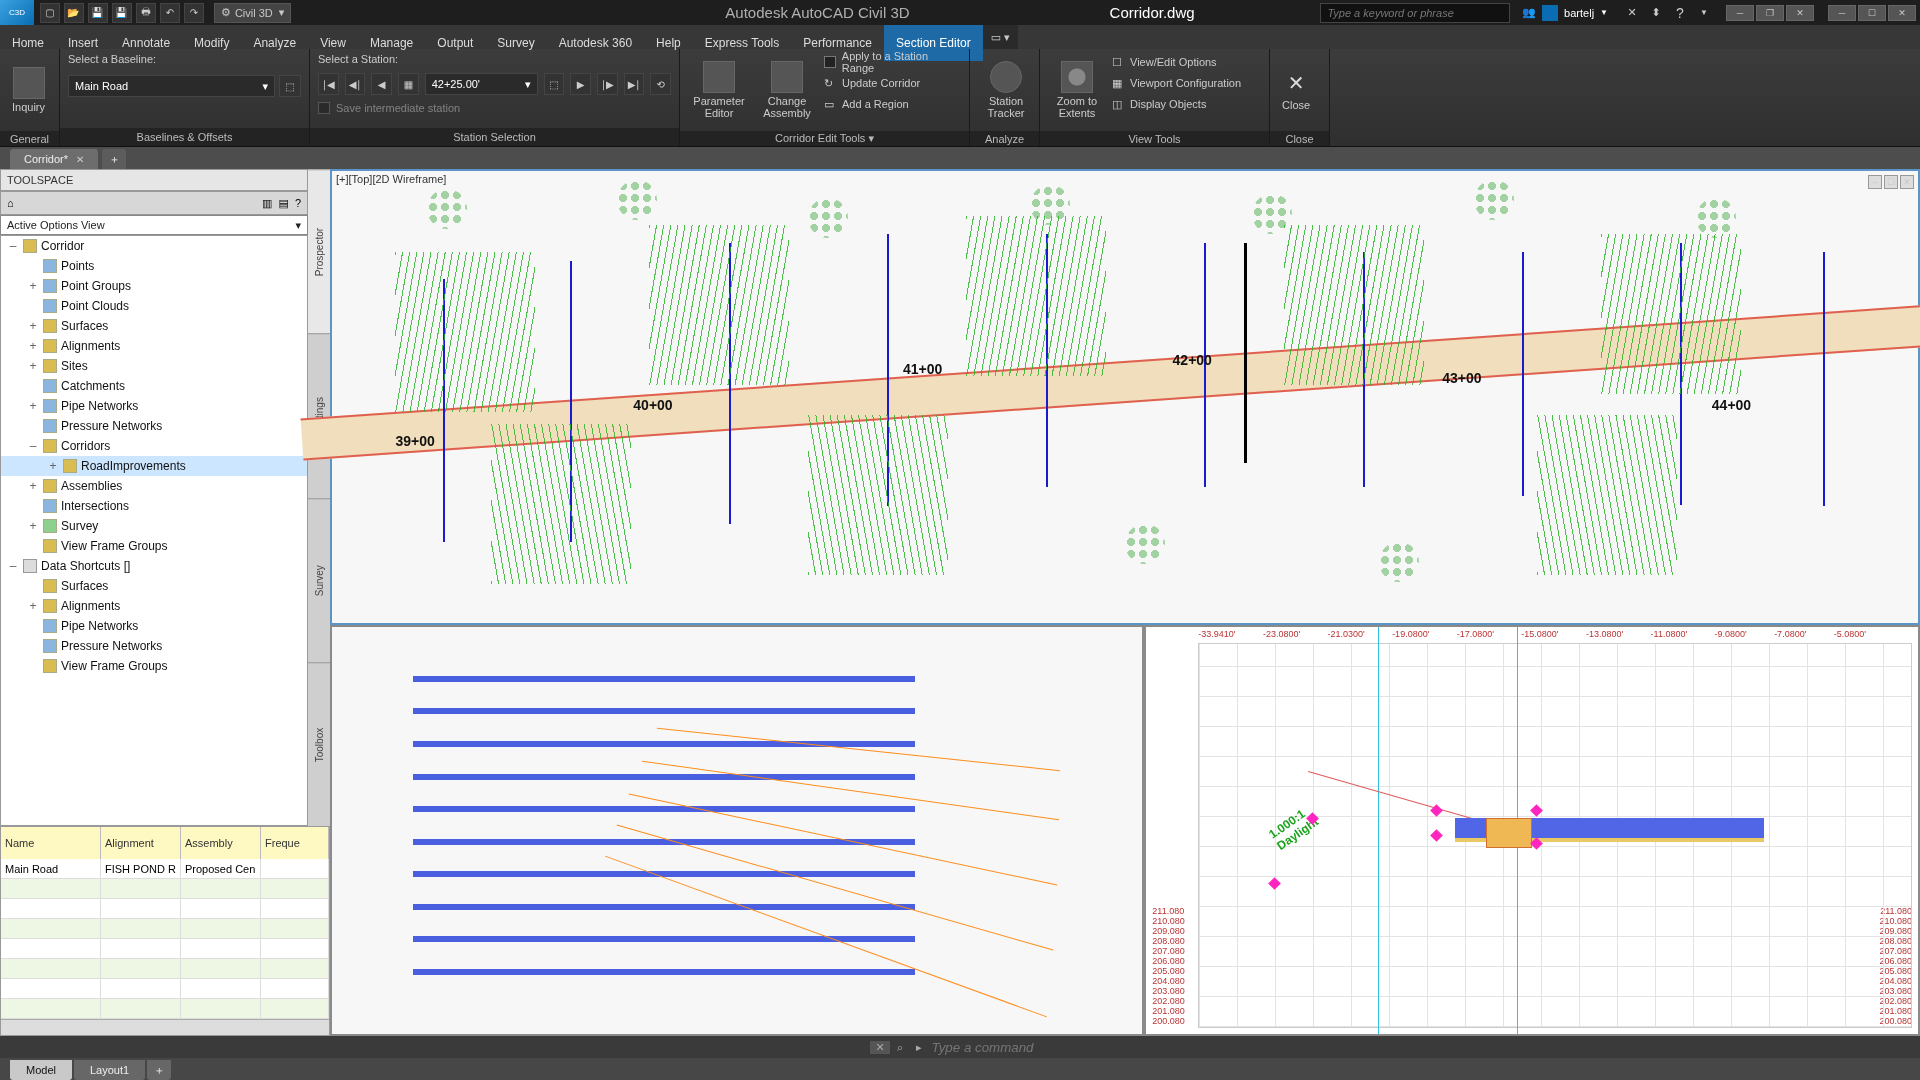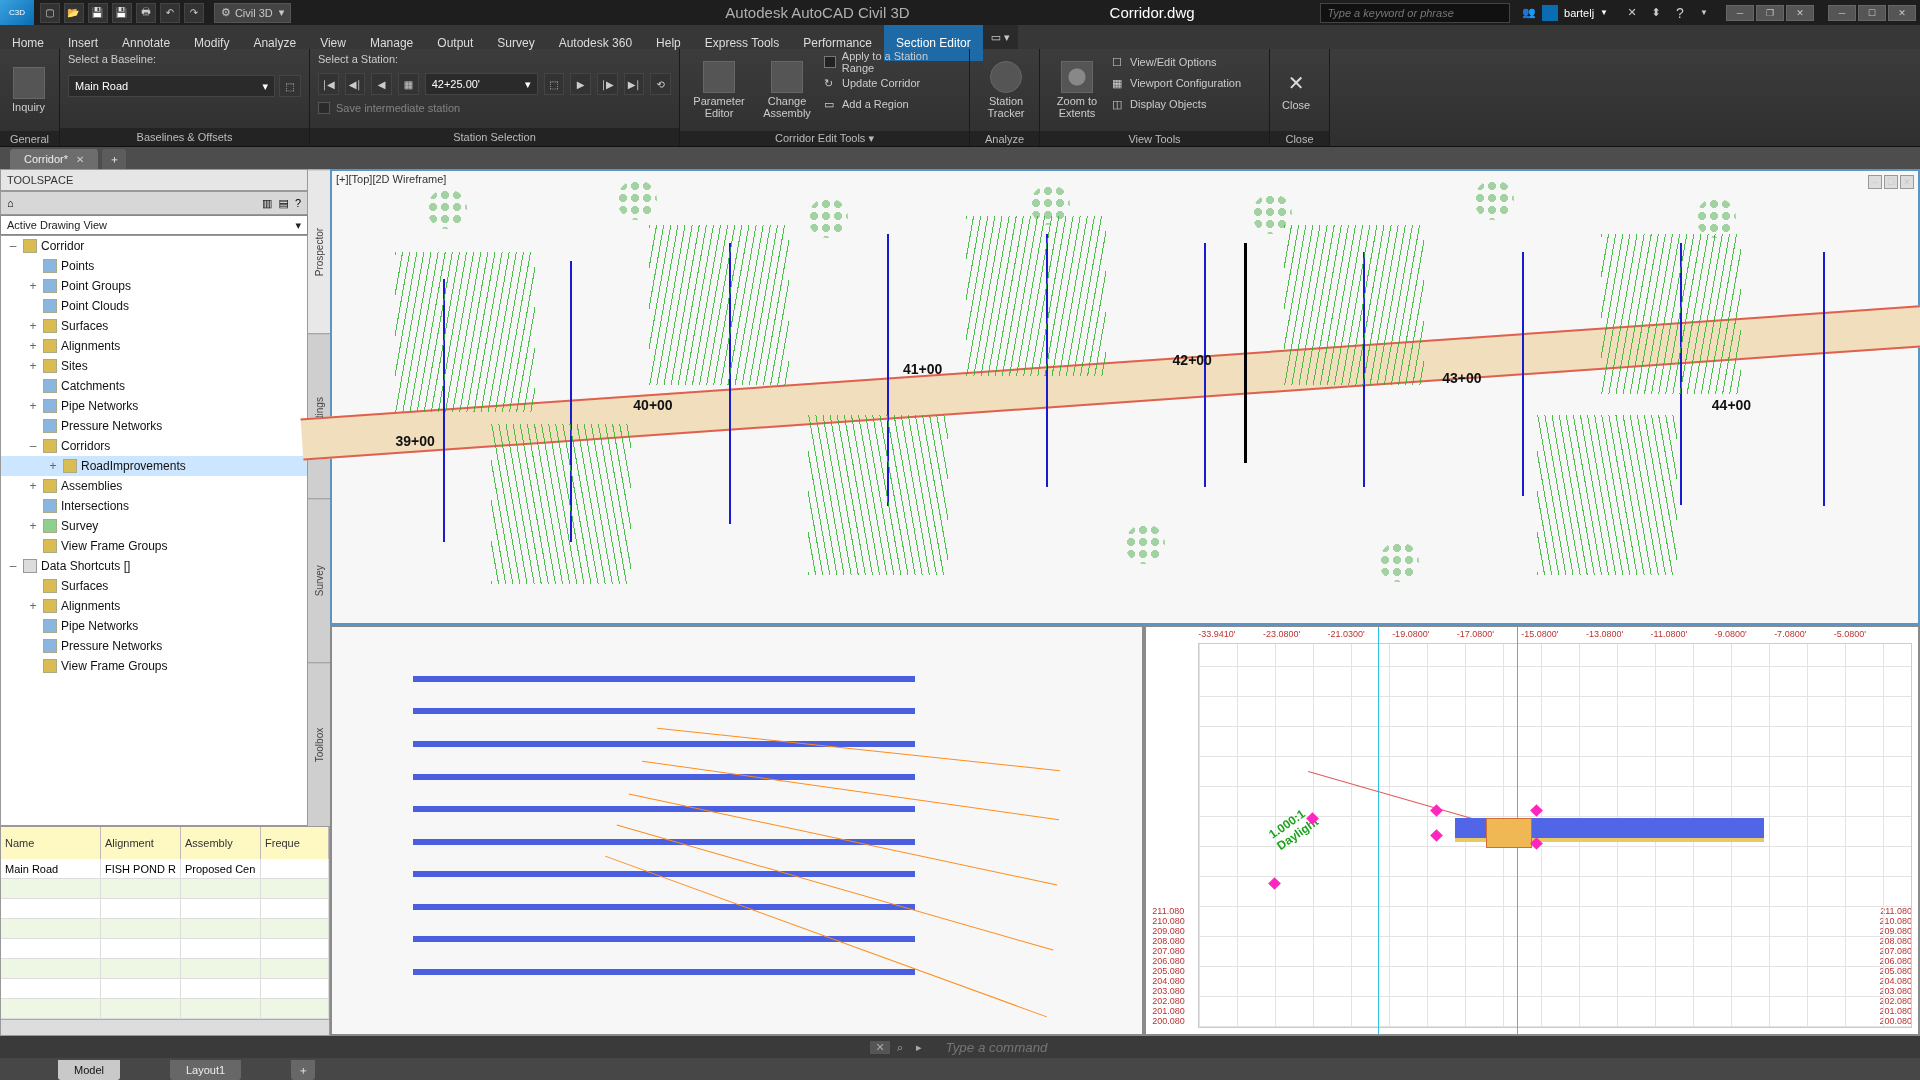--- a/index.html
+++ b/index.html
@@ -115,21 +115,21 @@
 .handle { position: absolute; width: 9px; height: 9px; background: #ff25c0; transform: rotate(45deg); }
 .cyan-gl { position: absolute; width: 1px; background: #2cc3e6; top: 0; bottom: 0; }
 
 
 .cmdarea { height: 22px; background: #3a3a3a; display: flex; align-items: center; color: #aaa; position: relative;}
 .cmdarea .cx { width: 20px; text-align: center; }
 .cmdarea .sic { width: 20px; text-align: center; }
 .cmdarea input { flex: 0 0 600px; background: transparent; border: none; color: #aaa; font-style: italic; outline: none; margin-left: 820px; }
 
 .layouttabs { height: 22px; background: #474747; display: flex; align-items: flex-end; padding-left: 10px; gap: 2px; }
-.ltab { height: 20px; padding: 0 16px; background: #676767; border-radius: 0 0 3px 3px; color: #eee; display: flex; align-items: center; font-size: 11px; margin-left: 48px; }
+.ltab { height: 20px; padding: 0 16px; background: #676767; border-radius: 0 0 3px 3px; color: #eee; display: flex; align-items: center; font-size: 11px; }
 .ltab.active { background: #c9c9c9; color: #111; }
 </style>
 </head>
 <body>
 
 <div class="titlebar">
   <div class="logo">C3D</div>
   <div class="qat">
     <div class="btn">▢</div>
     <div class="btn">📂</div>
@@ -334,21 +334,21 @@
         <div class="ts-hdr">TOOLSPACE</div>
         <div class="ts-toolbar">
           <span>⌂</span>
           <span style="display:flex;gap:6px">
             <span>▥</span>
             <span>▤</span>
             <span>?</span>
           </span>
         </div>
         <div class="ts-dd">
-          <span>Active Drawing View</span>
+          <span>Active Options View</span>
           <span>▾</span>
         </div>
         <div class="tree" id="tree">
             <div class="tree-row indent-0">
               <span class="exp">–</span>
               <span class="ico fld"></span>
               <span>Corridor</span>
             </div>
             <div class="tree-row indent-1">
               <span class="exp"></span>
@@ -653,20 +653,20 @@
         <div class="handle" style="left:16%;top:62%"></div>
       </div>
     </div>
   </div>
 </div>
 
 <div class="cmdarea">
   <span class="cx" style="margin-left:870px;background:#555">✕</span>
   <span class="sic">⌕</span>
   <span style="margin-left:6px">▸</span>
-  <input style="margin-left: 24px;" placeholder="Type a command">
+  <input style="margin-left: 10px;" placeholder="Type a command">
 </div>
 
 <div class="layouttabs">
   <div class="ltab active">Model</div>
   <div class="ltab">Layout1</div>
   <div class="ltab" style="width:24px;padding:0;justify-content:center">＋</div>
 </div>
 
 </body></html>

